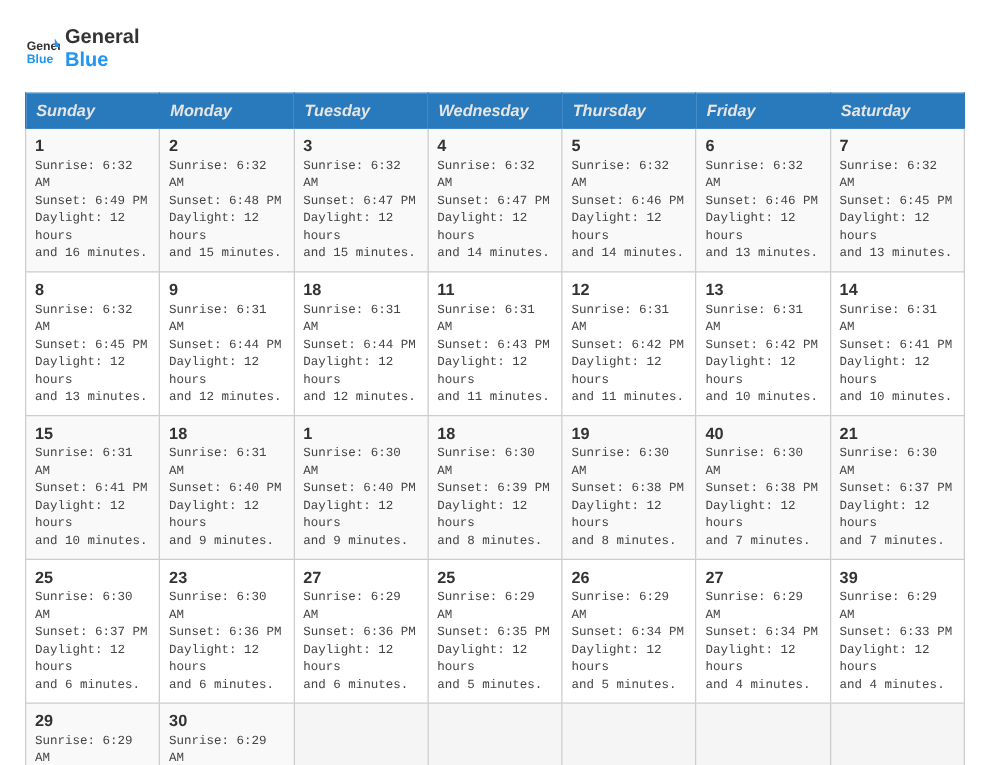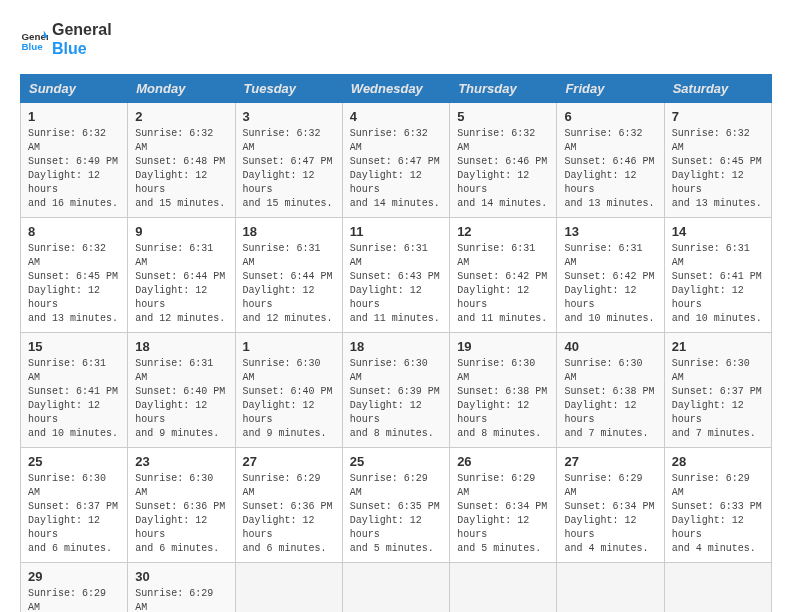--- a/index.html
+++ b/index.html
@@ -307,21 +307,21 @@
 and 5 minutes.</div>
         </td>
         <td>
           <span class="day-num">27</span>
           <div class="day-info" style="white-space: pre-line;">Sunrise: 6:29 AM
 Sunset: 6:34 PM
 Daylight: 12 hours
 and 4 minutes.</div>
         </td>
         <td>
-          <span class="day-num">28</span>
+          <span class="day-num">39</span>
           <div class="day-info" style="white-space: pre-line;">Sunrise: 6:29 AM
 Sunset: 6:33 PM
 Daylight: 12 hours
 and 4 minutes.</div>
         </td>
       </tr>
       <tr>
         <td>
           <span class="day-num">29</span>
           <div class="day-info" style="white-space: pre-line;">Sunrise: 6:29 AM

